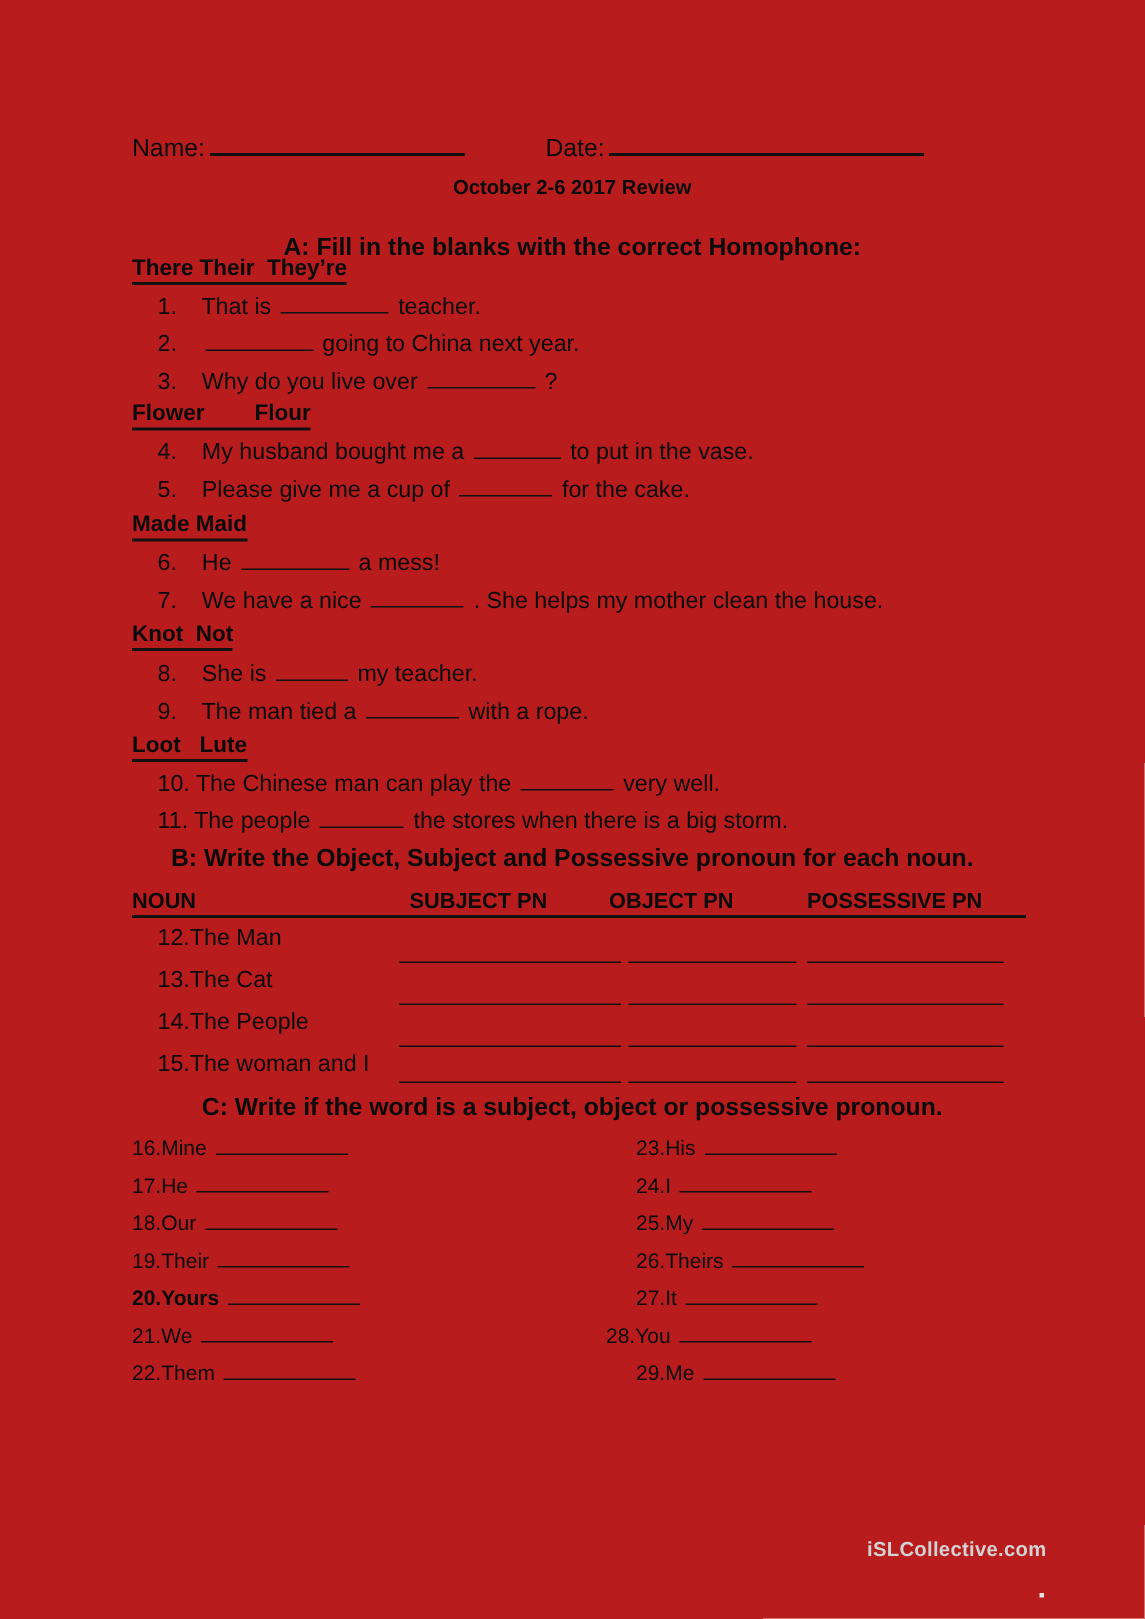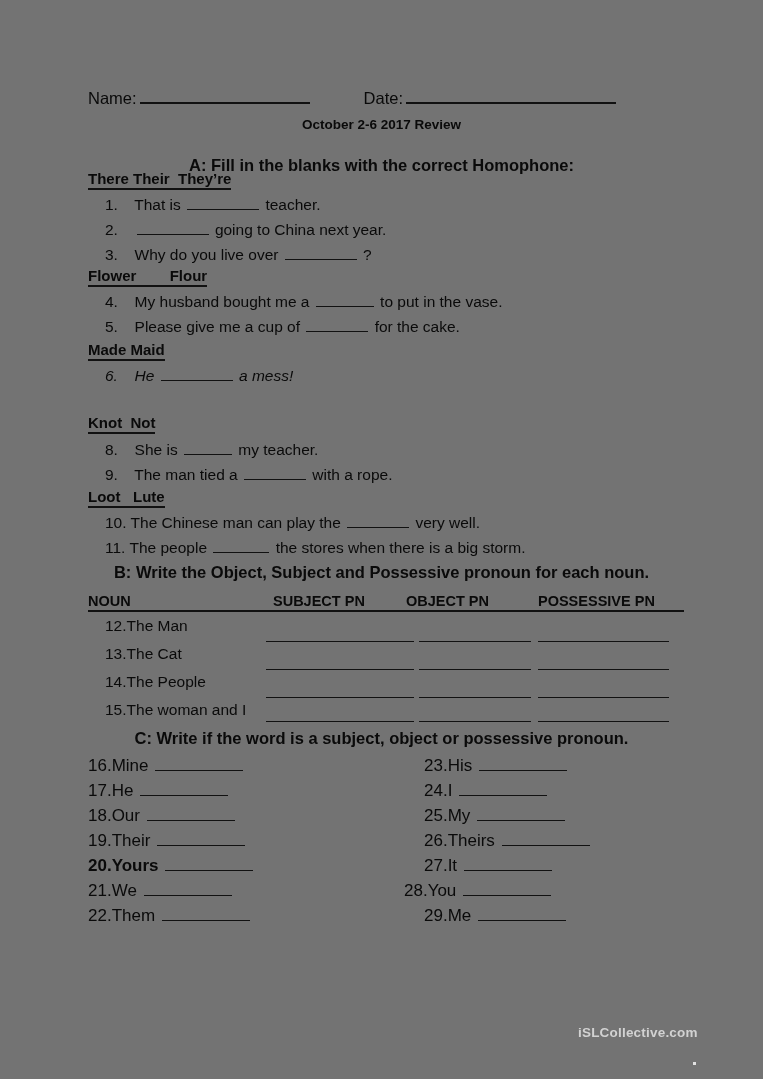--- a/index.html
+++ b/index.html
@@ -14,21 +14,21 @@
     font-family: "Liberation Sans", sans-serif;
     color: #0a0a0a;
     overflow: hidden;
   }
 
   .page {
     position: absolute;
     left: 0; top: 0;
     width: 763px;
     height: 1079px;
-    background: #737373;
+    background: #b91c1c;
   }
 
   
   .namedate {
     position: absolute;
     left: 88px;
     top: 88px;
     width: 590px;
     height: 24px;
     display: flex;
@@ -118,21 +118,21 @@
   .trow .lbl { display: inline-block; }
   .rowline {
     position: absolute;
     border-bottom: 1.8px solid #111;
     height: 0;
   }
 
   
   .citem {
     position: absolute;
-    font-size: 17px;
+    font-size: 14px;
     white-space: nowrap;
   }
 
   
   .watermark {
     position: absolute;
     left: 578px;
     top: 1025px;
     font-size: 13.5px;
     font-weight: bold;
@@ -204,28 +204,35 @@
   </div>
 
   <div class="q" style="left:105px; top:317px;">
     <span class="num">5.</span>
     <span style="display:inline-block;width:8px;"></span>
     <span>Please give me a cup of</span>
     <span class="blank" style="width:62px;"></span>
     <span>for the cake.</span>
   </div>
 
-  <div class="q" style="left:105px; top:366px;font-style:italic;">
+  <div class="q" style="left:105px; top:366px;">
     <span class="num">6.</span>
     <span style="display:inline-block;width:8px;"></span>
     <span>He</span>
     <span class="blank" style="width:72px;"></span>
     <span>a mess!</span>
   </div>
 
+  <div class="q" style="left:105px; top:391px;">
+    <span class="num">7.</span>
+    <span style="display:inline-block;width:8px;"></span>
+    <span>We have a nice</span>
+    <span class="blank" style="width:62px;"></span>
+    <span>. She helps my mother clean the house.</span>
+  </div>
 
   <div class="q" style="left:105px; top:440px;">
     <span class="num">8.</span>
     <span style="display:inline-block;width:8px;"></span>
     <span>She is</span>
     <span class="blank" style="width:48px;"></span>
     <span>my teacher.</span>
   </div>
 
   <div class="q" style="left:105px; top:465px;">

